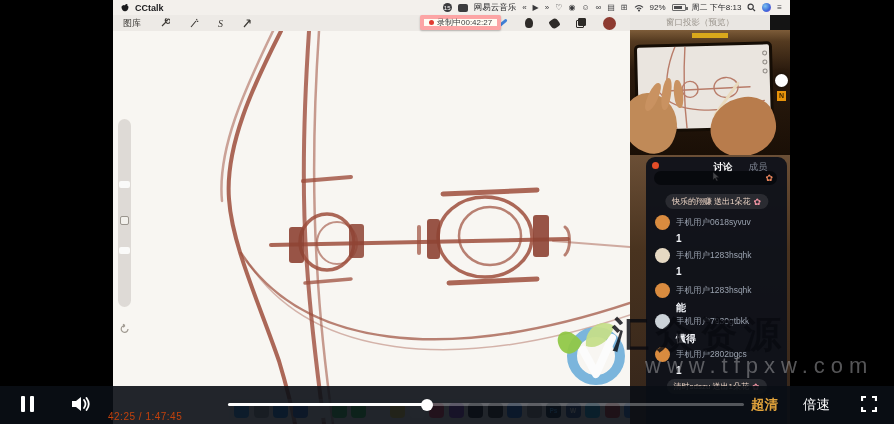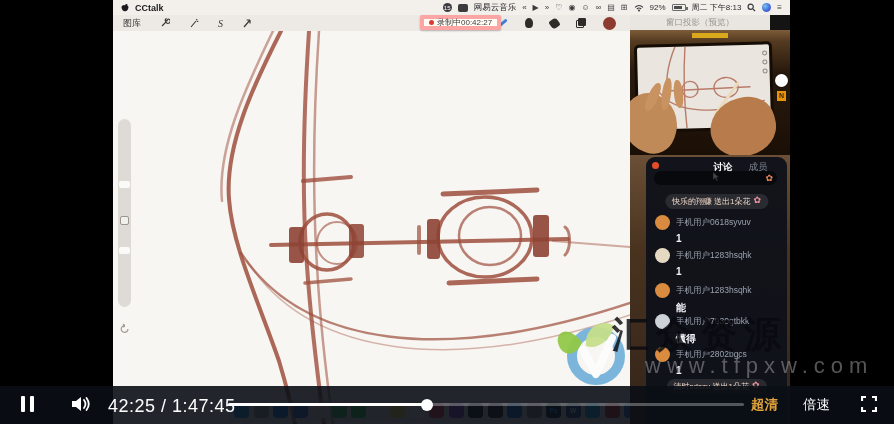--- a/index.html
+++ b/index.html
@@ -84,21 +84,21 @@
   .tabs{position:absolute;top:4px;left:0;right:0;display:flex;justify-content:center;gap:16px;font-size:9.5px;}
   .tab-active{color:#fff;font-weight:bold;padding-left:48px;}
   .tab-idle{color:#7e8592;}
   .chat-cursor{position:absolute;left:66px;top:15px;}
   .censored{position:absolute;left:8px;right:10px;top:14px;height:14px;background:rgba(4,5,9,.75);
             border-radius:7px;display:flex;align-items:center;justify-content:flex-end;padding-right:4px;}
   .flower{color:#ef93a2;font-size:9px;line-height:1;}
   .flower-orange{color:#e8845c;font-size:9px;line-height:1;}
   .pill{position:absolute;left:50%;transform:translateX(-50%);background:rgba(255,255,255,.1);
         border-radius:8px;padding:2px 7px;font-size:8px;color:#eed6c6;white-space:nowrap;
-        display:flex;align-items:flex-start;gap:3px;}
+        display:flex;align-items:flex-end;gap:3px;}
   .msg{position:absolute;left:9px;right:5px;}
   .msg .u-row{display:flex;align-items:center;gap:6px;}
   .avatar{width:15px;height:15px;border-radius:50%;flex:none;}
   .uname{font-size:8.5px;color:#99a1ae;white-space:nowrap;overflow:hidden;}
   .mtext{margin-left:21px;margin-top:3px;font-size:10px;font-weight:bold;color:#f3f5f9;}
   
   .rec-tip{position:absolute;left:420px;top:15px;height:15px;background:#fffdf4;border:4px solid #fca5a5;
            border-radius:2px;display:flex;align-items:center;gap:3px;padding:0 5px;font-size:8px;
            color:#3c3c3e;z-index:4;box-shadow:0 1px 2px rgba(0,0,0,.25);}
   .rec-dot{width:5px;height:5px;border-radius:50%;background:#e03b30;flex:none;}
@@ -106,21 +106,21 @@
   .wm-logo{position:absolute;left:552px;top:316px;z-index:5;opacity:.95;}
   .wm-brand{position:absolute;left:612px;top:310px;z-index:5;font-size:37px;font-weight:bold;
             color:rgba(8,10,16,.82);letter-spacing:7px;white-space:nowrap;font-family:Liberation Mono, monospace;}
   .wm-site{position:absolute;left:645px;top:353px;z-index:5;font-size:22px;color:rgba(155,155,158,.55);
            letter-spacing:6px;white-space:nowrap;}
   
   .controlbar{position:absolute;left:0;top:386px;width:894px;height:38px;background:rgba(10,14,21,.9);z-index:10;}
   .pause-btn{position:absolute;left:21px;top:10px;width:16px;height:16px;display:flex;gap:5px;cursor:pointer;}
   .pause-btn i{width:4px;height:16px;background:#fff;display:block;border-radius:1px;}
   .vol-btn{position:absolute;left:70px;top:9px;cursor:pointer;}
-  .time{position:absolute;left:108px;top:10px;font-size:18px;color:#ffffff;letter-spacing:.5px;}
+  .time{position:absolute;left:108px;top:25px;font-size:10px;color:#c2410c;letter-spacing:.5px;}
   .track{position:absolute;left:228px;top:17px;width:516px;height:3px;background:rgba(255,255,255,.3);
          border-radius:2px;cursor:pointer;}
   .track .fill{position:absolute;left:0;top:0;height:3px;background:#fff;border-radius:2px;}
   .track .knob{position:absolute;top:-4.5px;width:12px;height:12px;border-radius:50%;background:#fff;}
   .q-btn{position:absolute;left:751px;top:10px;font-size:13.5px;color:#e2a33b;font-weight:bold;cursor:pointer;}
   .s-btn{position:absolute;left:803px;top:10px;font-size:13.5px;color:#fff;cursor:pointer;}
   .fs-btn{position:absolute;left:861px;top:10px;cursor:pointer;}
 </style>
 </head>
 <body>

